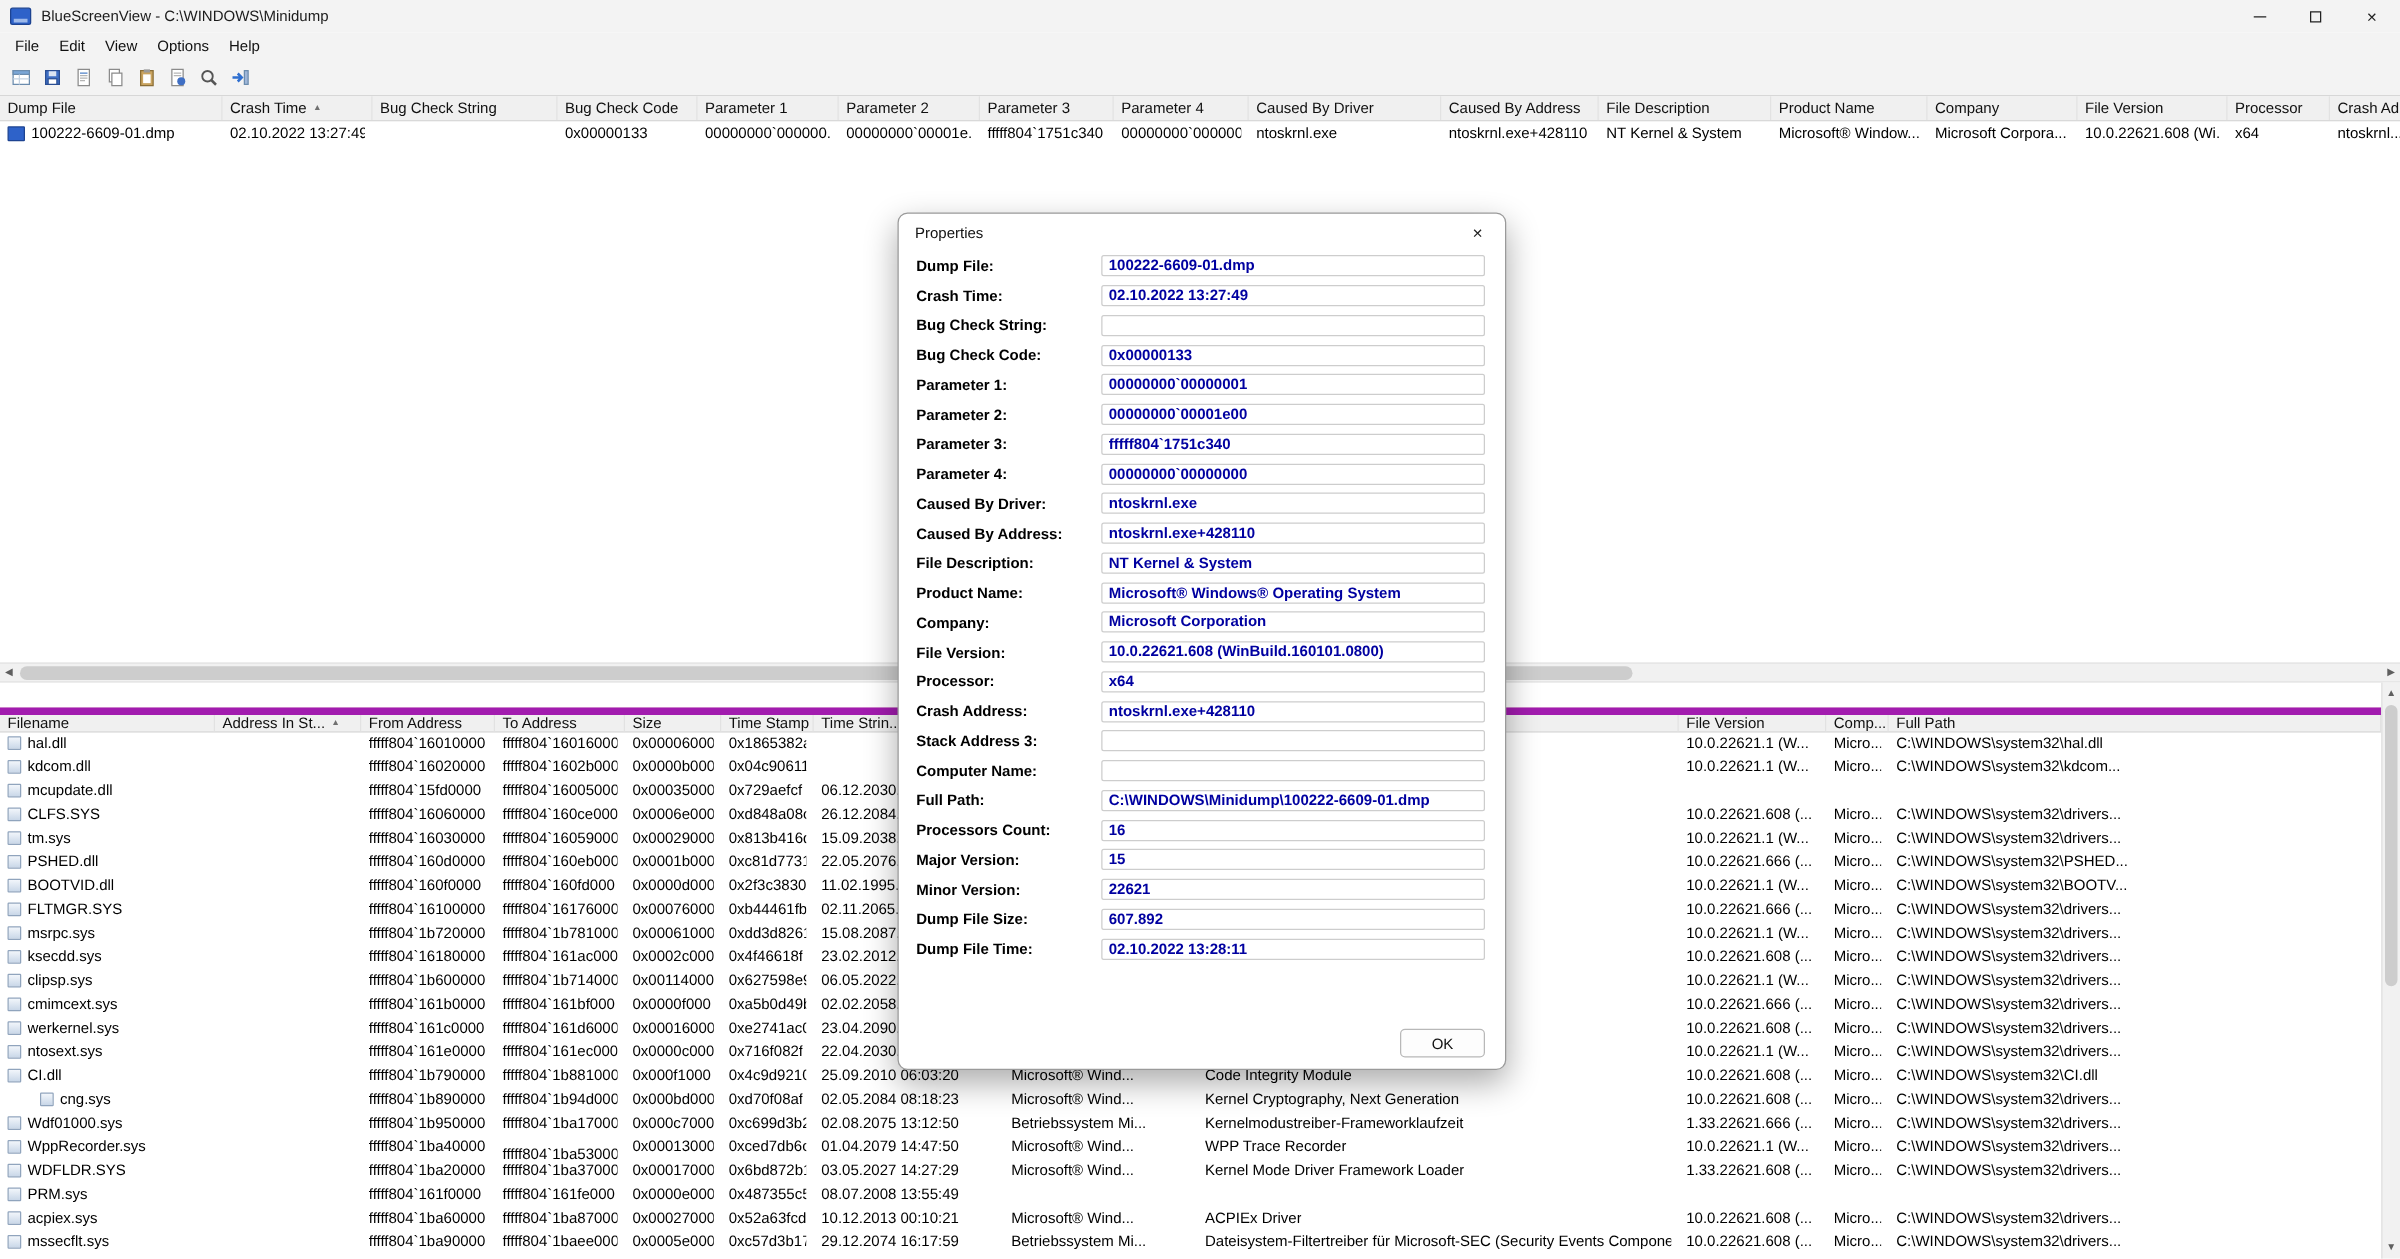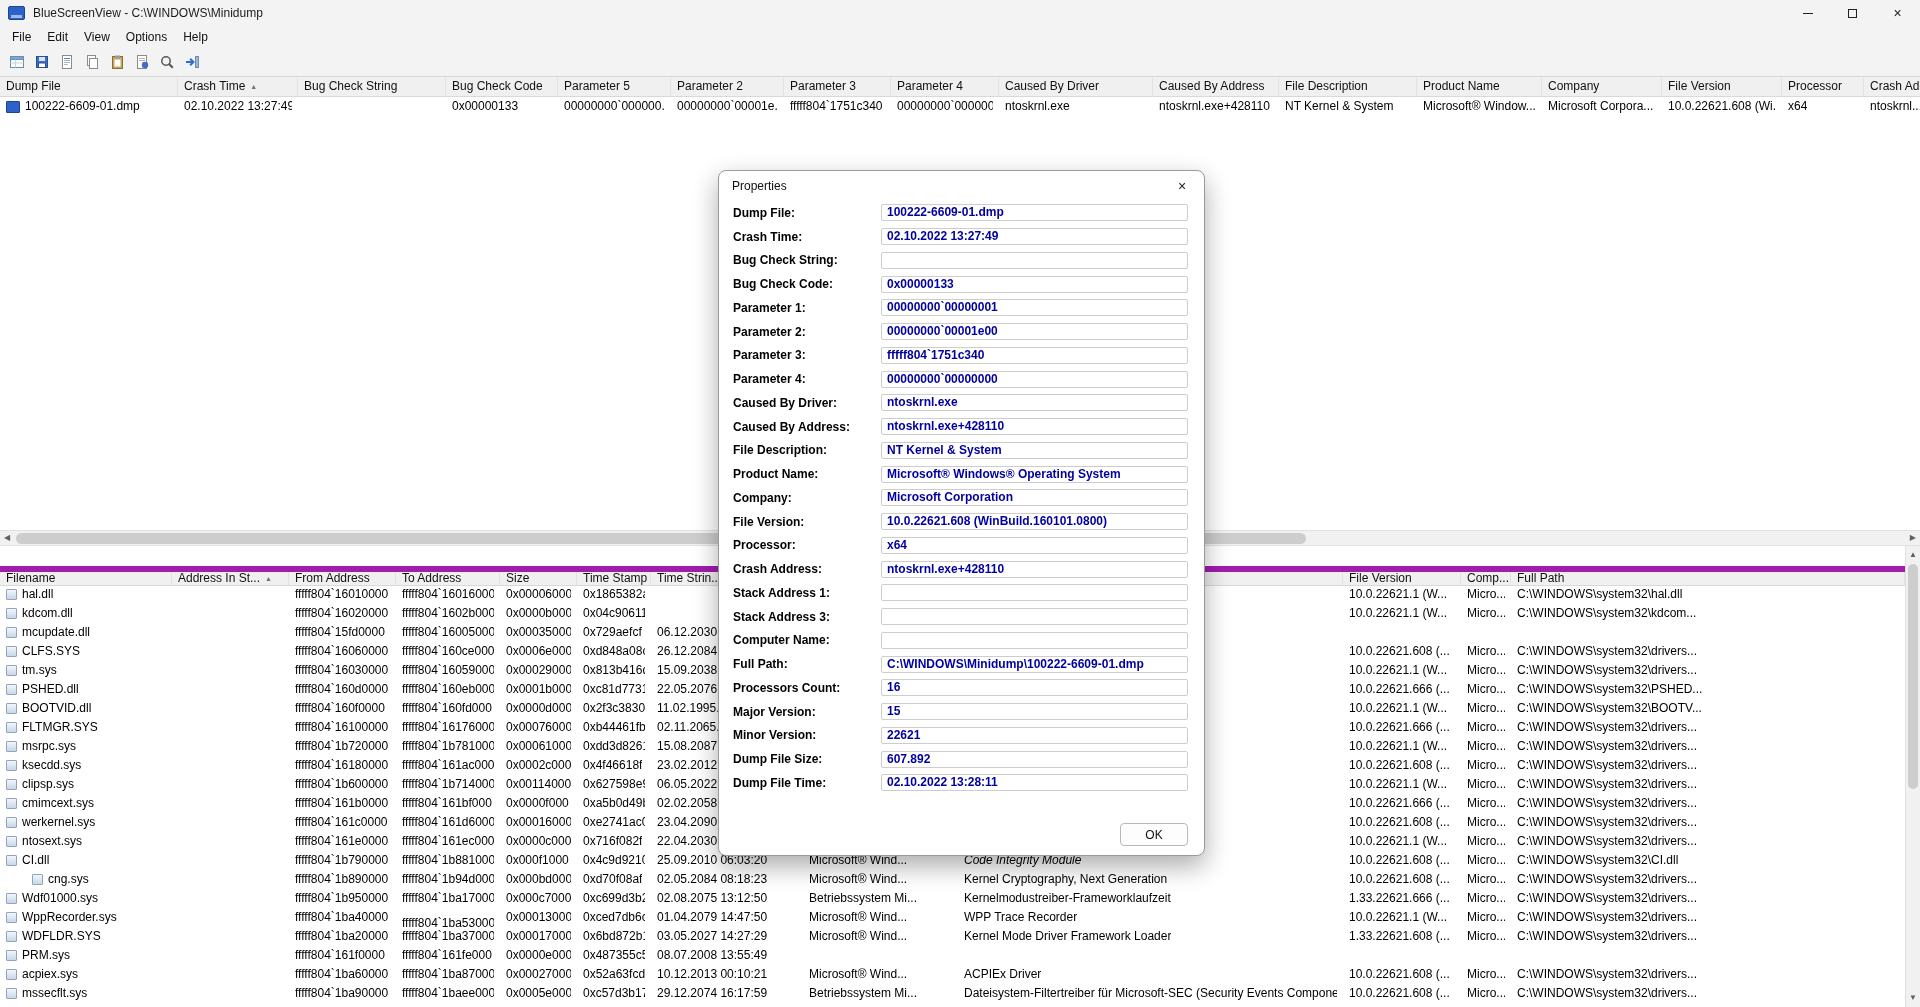--- a/index.html
+++ b/index.html
@@ -155,21 +155,21 @@
       <span>Crash Time</span>
       <span class="sortmark">▲</span>
     </div>
     <div class="hcell" style="width: 148px;">
       <span>Bug Check String</span>
     </div>
     <div class="hcell" style="width: 112px;">
       <span>Bug Check Code</span>
     </div>
     <div class="hcell" style="width: 113px;">
-      <span>Parameter 5</span>
+      <span>Parameter 1</span>
     </div>
     <div class="hcell" style="width: 113px;">
       <span>Parameter 2</span>
     </div>
     <div class="hcell" style="width: 107px;">
       <span>Parameter 3</span>
     </div>
     <div class="hcell" style="width: 108px;">
       <span>Parameter 4</span>
     </div>
@@ -902,21 +902,21 @@
       </div>
       <div class="tcell" style="width: 74px;">
         <span class="ctext">0x4c9d9210</span>
       </div>
       <div class="tcell" style="width: 152px; text-align: right;">
         <span class="ctext">25.09.2010 06:03:20</span>
       </div>
       <div class="tcell" style="width: 155px;">
         <span class="ctext">Microsoft® Wind...</span>
       </div>
-      <div class="tcell" style="width: 385px; font-style: italic;">
+      <div class="tcell" style="width: 385px;">
         <span class="ctext">Code Integrity Module</span>
       </div>
       <div class="tcell" style="width: 118px;">
         <span class="ctext">10.0.22621.608 (...</span>
       </div>
       <div class="tcell" style="width: 50px;">
         <span class="ctext">Micro...</span>
       </div>
       <div class="tcell" style="width: 394px;">
         <span class="ctext">C:\WINDOWS\system32\CI.dll</span>
@@ -1269,24 +1269,20 @@
       </div>
       <div class="dlg-row">
         <div class="dlg-label">Processor:</div>
         <div class="dlg-value">x64</div>
       </div>
       <div class="dlg-row">
         <div class="dlg-label">Crash Address:</div>
         <div class="dlg-value">ntoskrnl.exe+428110</div>
       </div>
       <div class="dlg-row">
-        <div class="dlg-label">Stack Address 1:</div>
-        <div class="dlg-value"></div>
-      </div>
-      <div class="dlg-row">
         <div class="dlg-label">Stack Address 3:</div>
         <div class="dlg-value"></div>
       </div>
       <div class="dlg-row">
         <div class="dlg-label">Computer Name:</div>
         <div class="dlg-value"></div>
       </div>
       <div class="dlg-row">
         <div class="dlg-label">Full Path:</div>
         <div class="dlg-value">C:\WINDOWS\Minidump\100222-6609-01.dmp</div>

